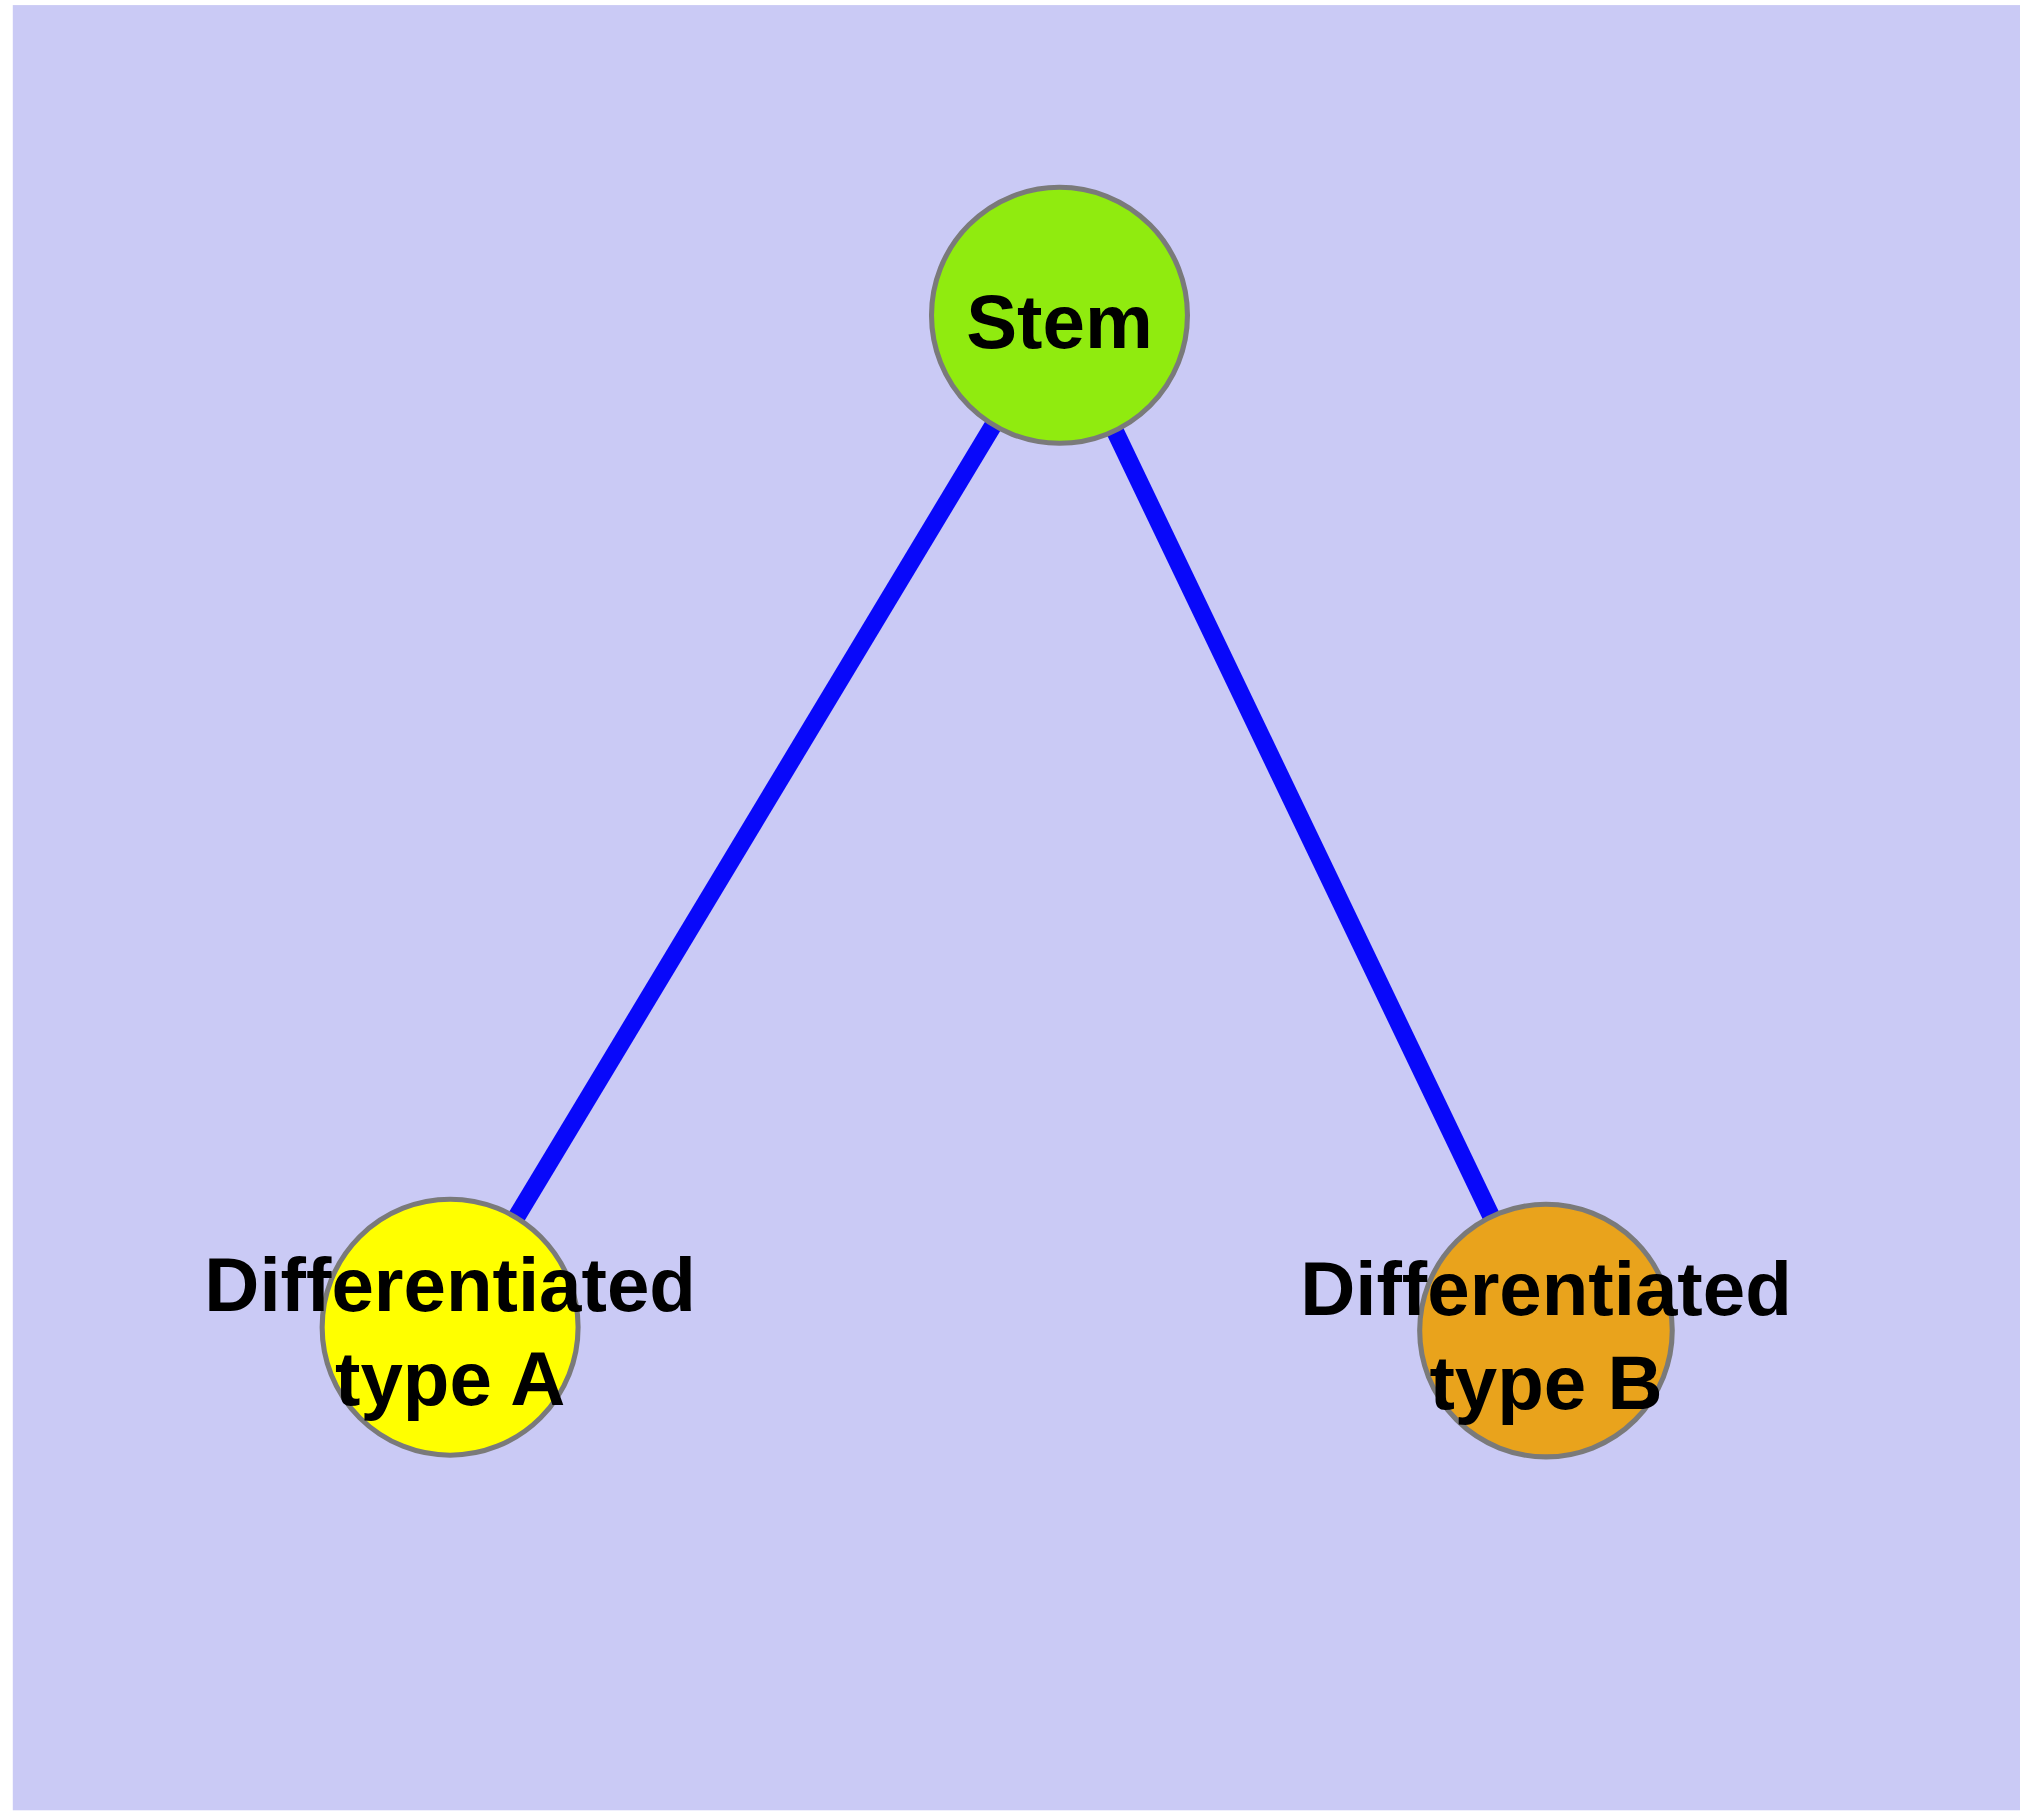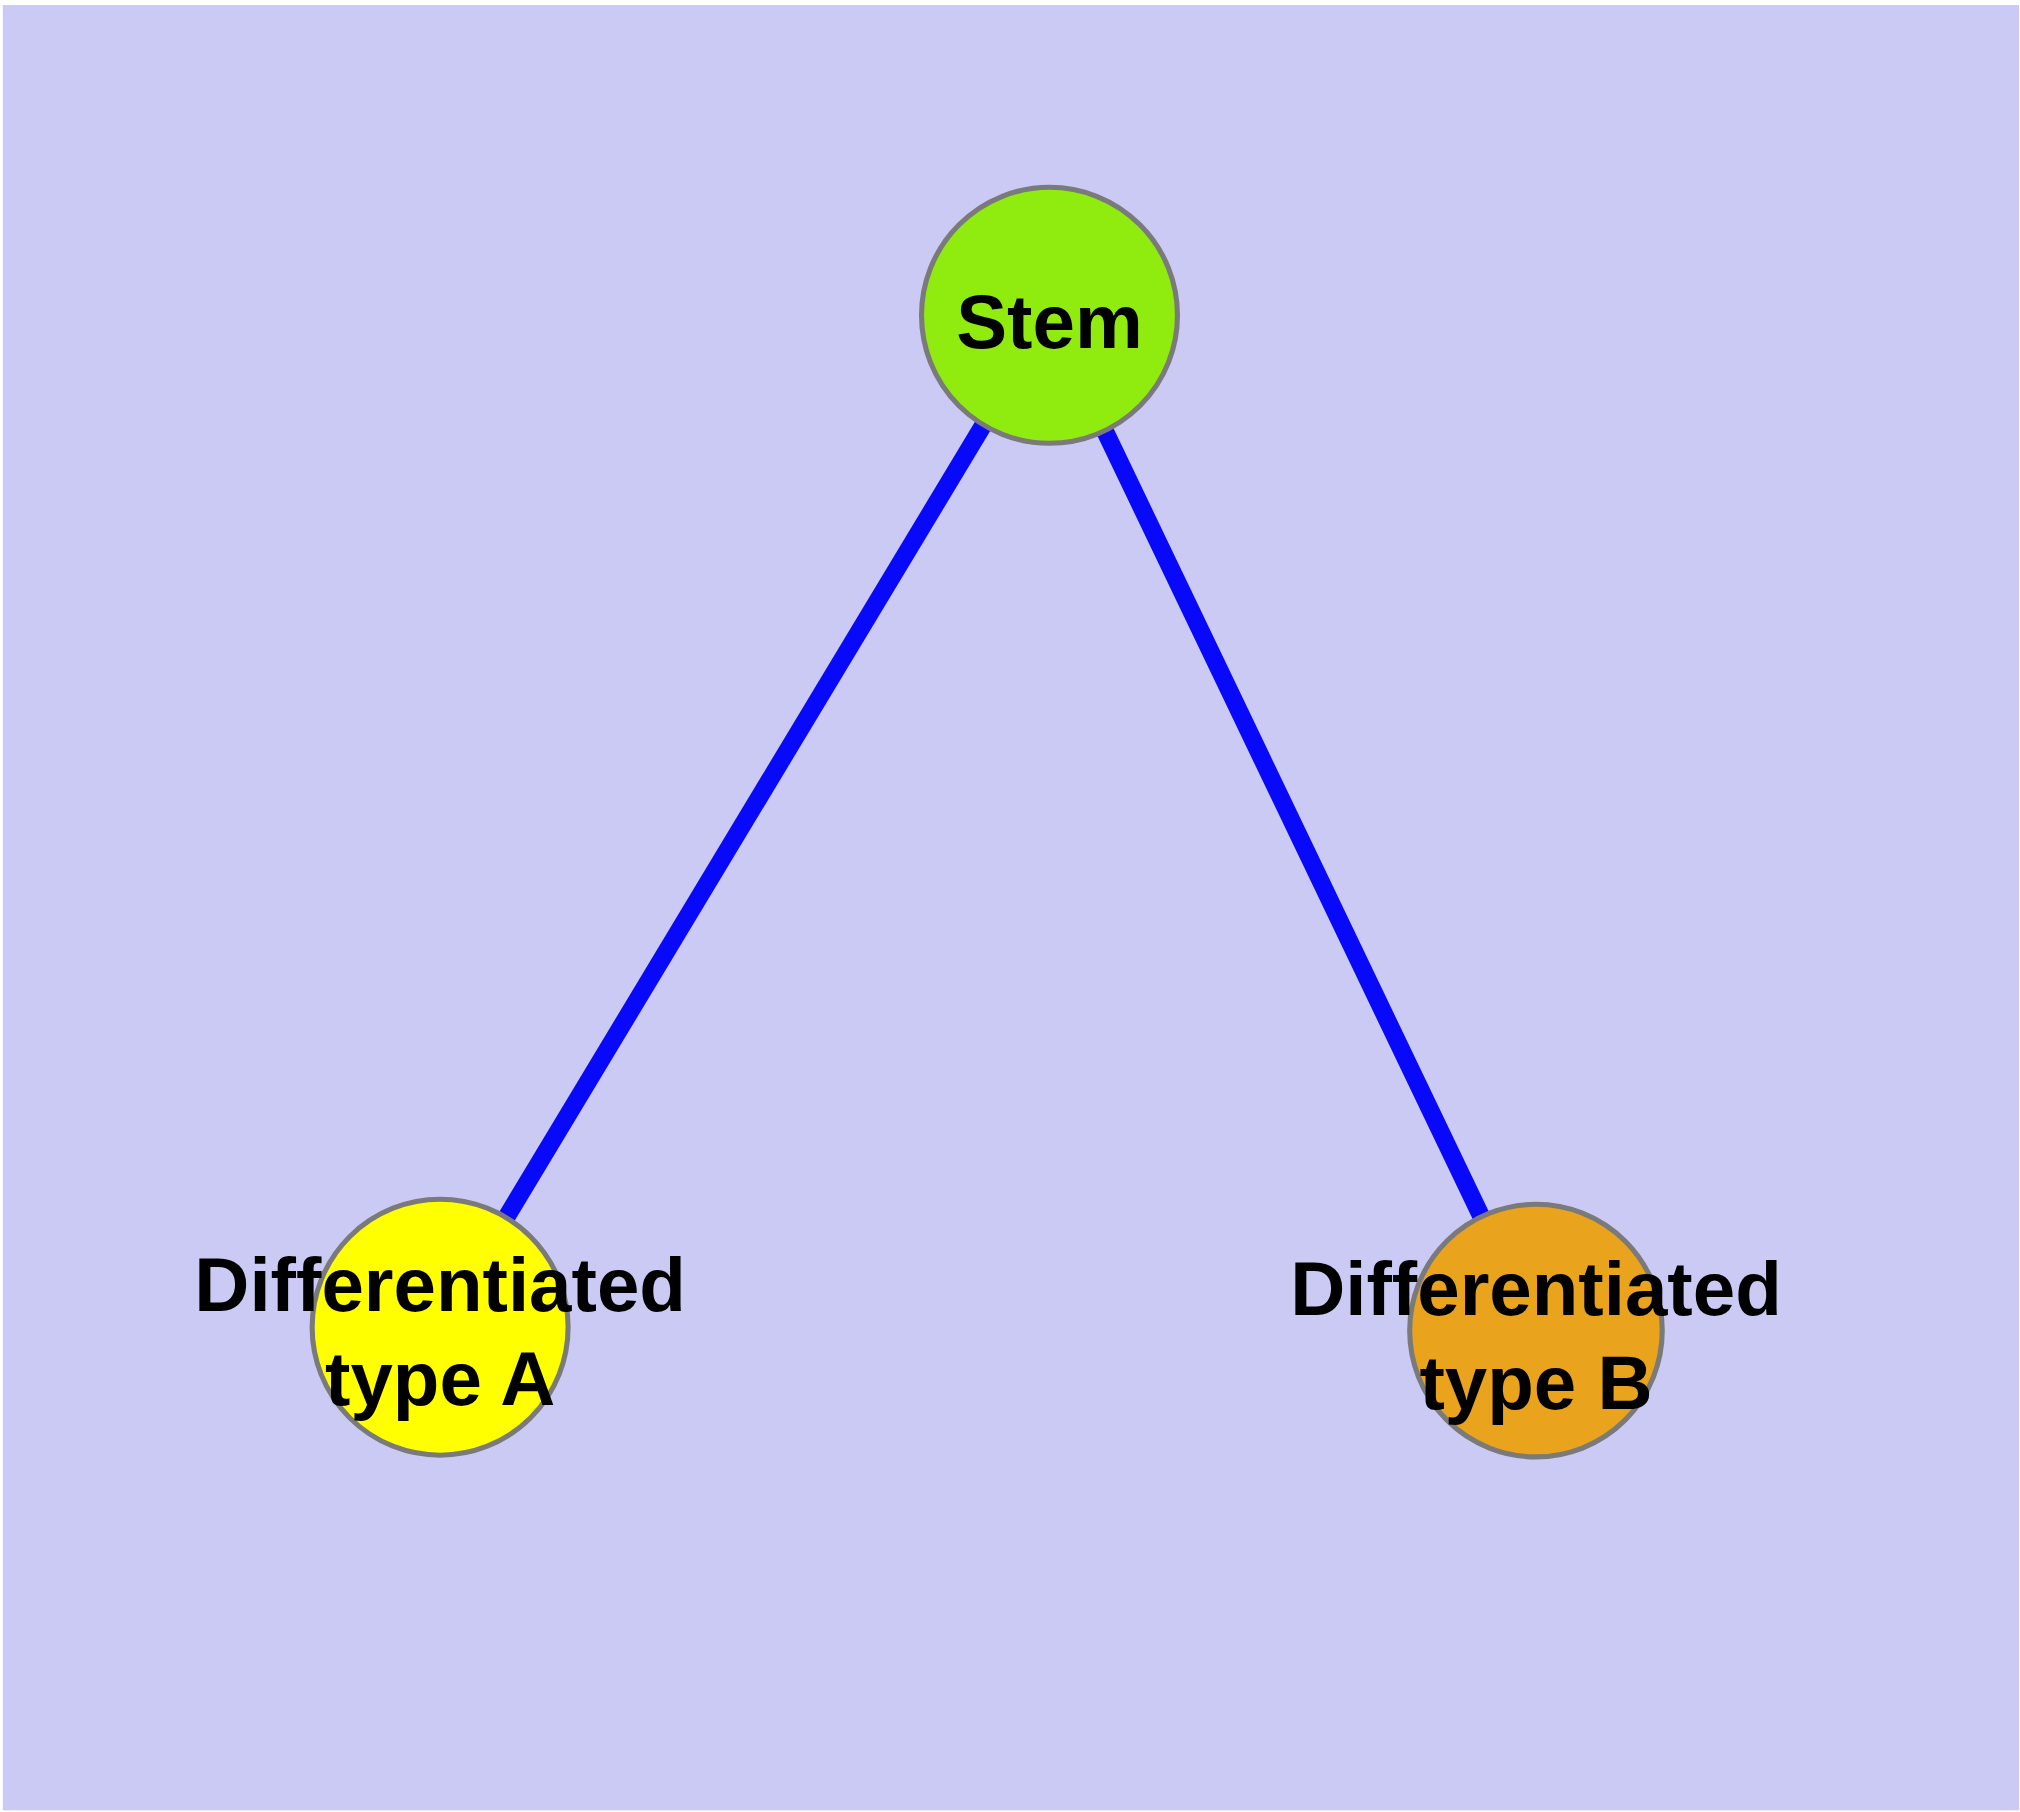--- a/index.html
+++ b/index.html
@@ -7,20 +7,21 @@
     padding: 0;
     width: 2021px;
     height: 1812px;
     background: #FFFFFF;
     overflow: hidden;
   }
   .page {
     position: relative;
     width: 1864px;
     height: 1812px;
+    margin-left: 10px;
   }
   svg {
     display: block;
     width: 2021px;
     height: 1812px;
   }
   .edge {
     stroke-width: 21;
     stroke-linecap: butt;
   }

